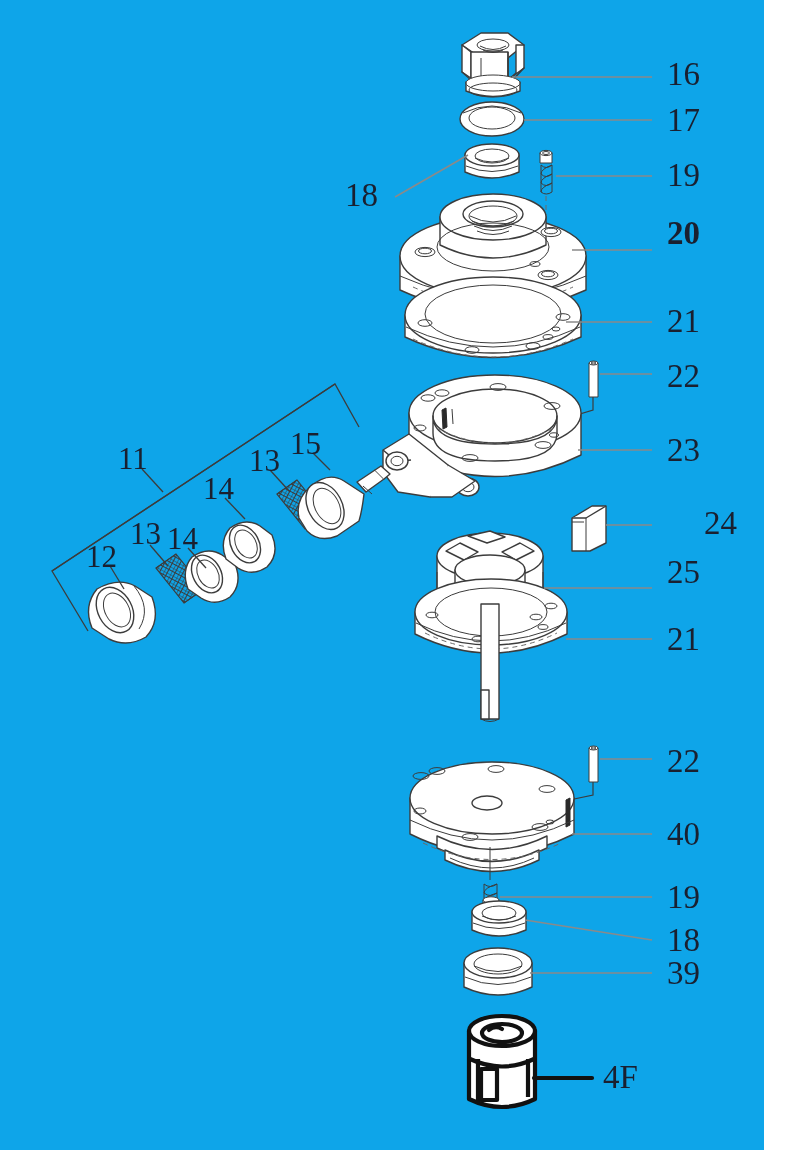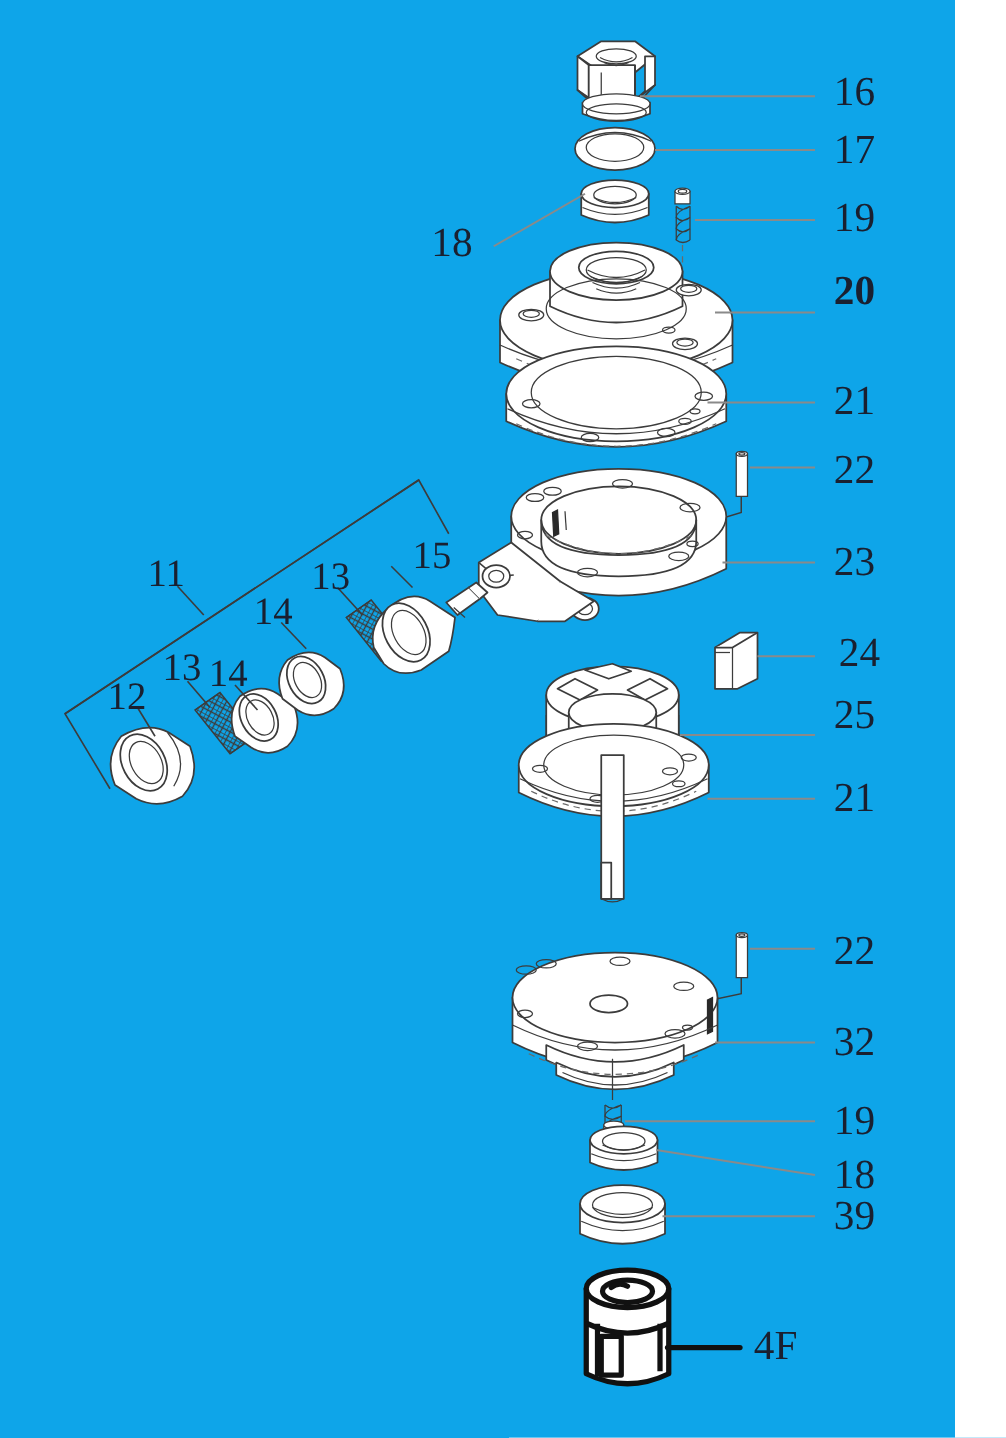--- a/index.html
+++ b/index.html
@@ -381,31 +381,31 @@
 </svg>
 
 <div class="callout" style="left:667px; top:58px;">16</div>
 <div class="callout" style="left:667px; top:104px;">17</div>
 <div class="callout" style="left:345px; top:179px;">18</div>
 <div class="callout" style="left:667px; top:159px;">19</div>
 <div class="callout" style="left:667px; top:217px;font-weight:bold;">20</div>
 <div class="callout" style="left:667px; top:305px;">21</div>
 <div class="callout" style="left:667px; top:360px;">22</div>
 <div class="callout" style="left:667px; top:434px;font-family:Liberation Serif, serif;">23</div>
-<div class="callout" style="left:671px; top:507px;">24</div>
+<div class="callout" style="left:704px; top:507px;">24</div>
 <div class="callout" style="left:667px; top:556px;">25</div>
 <div class="callout" style="left:667px; top:623px;">21</div>
 <div class="callout" style="left:667px; top:745px;">22</div>
-<div class="callout" style="left:667px; top:818px;">32</div>
+<div class="callout" style="left:667px; top:818px;">40</div>
 <div class="callout" style="left:667px; top:881px;">19</div>
 <div class="callout" style="left:667px; top:924px;">18</div>
 <div class="callout" style="left:667px; top:957px;">39</div>
 <div class="callout" style="left:603px; top:1061px;">4F</div>
 
 <div class="grp-label" style="left:118px; top:443px;">11</div>
 <div class="grp-label" style="left:86px;  top:541px;">12</div>
 <div class="grp-label" style="left:130px; top:518px;">13</div>
 <div class="grp-label" style="left:167px; top:523px;">14</div>
 <div class="grp-label" style="left:203px; top:473px;">14</div>
 <div class="grp-label" style="left:249px; top:445px;">13</div>
-<div class="grp-label" style="left:290px; top:428px;margin-left:40px;">15</div>
+<div class="grp-label" style="left:290px; top:428px;">15</div>
 
 </div>
 
 </body></html>

